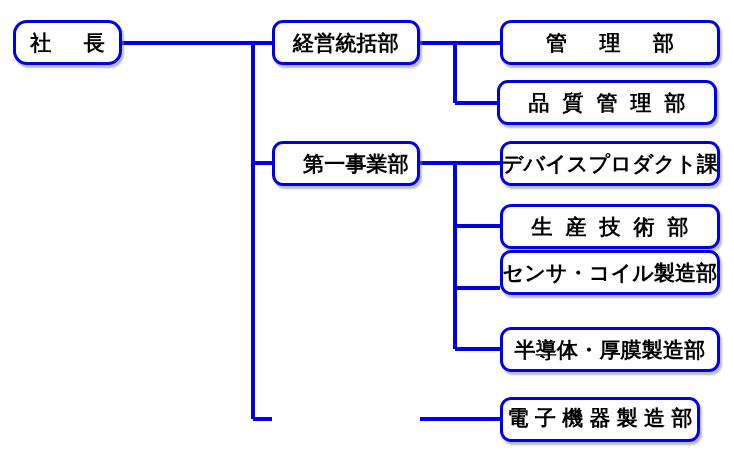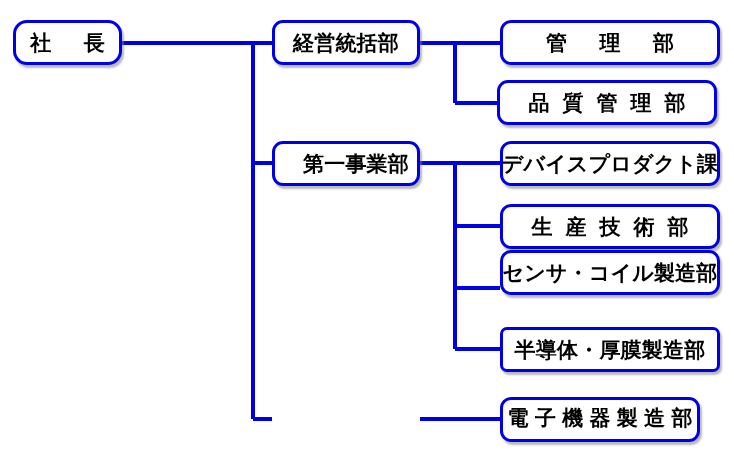--- a/index.html
+++ b/index.html
@@ -116,21 +116,21 @@
   </div>
 
   <div class="node spaced" style="left:500px; top:204px; width:220px; height:45px;">
     <span class="node-label">生産技術部</span>
   </div>
 
   <div class="node tight" style="left:500px; top:250px; width:220px; height:45px;">
     <span class="node-label">センサ・コイル製造部</span>
   </div>
 
-  <div class="node tight" style="left:500px; top:327px; width:220px; height:45px;border-radius:7px;">
+  <div class="node tight" style="left:500px; top:327px; width:220px; height:45px;">
     <span class="node-label">半導体・厚膜製造部</span>
   </div>
 
   <div class="node spaced-narrow" style="left:500px; top:397px; width:200px; height:45px;font-family:Liberation Mono, monospace;">
     <span class="node-label">電子機器製造部</span>
   </div>
 
 </div>
 
 </body></html>

